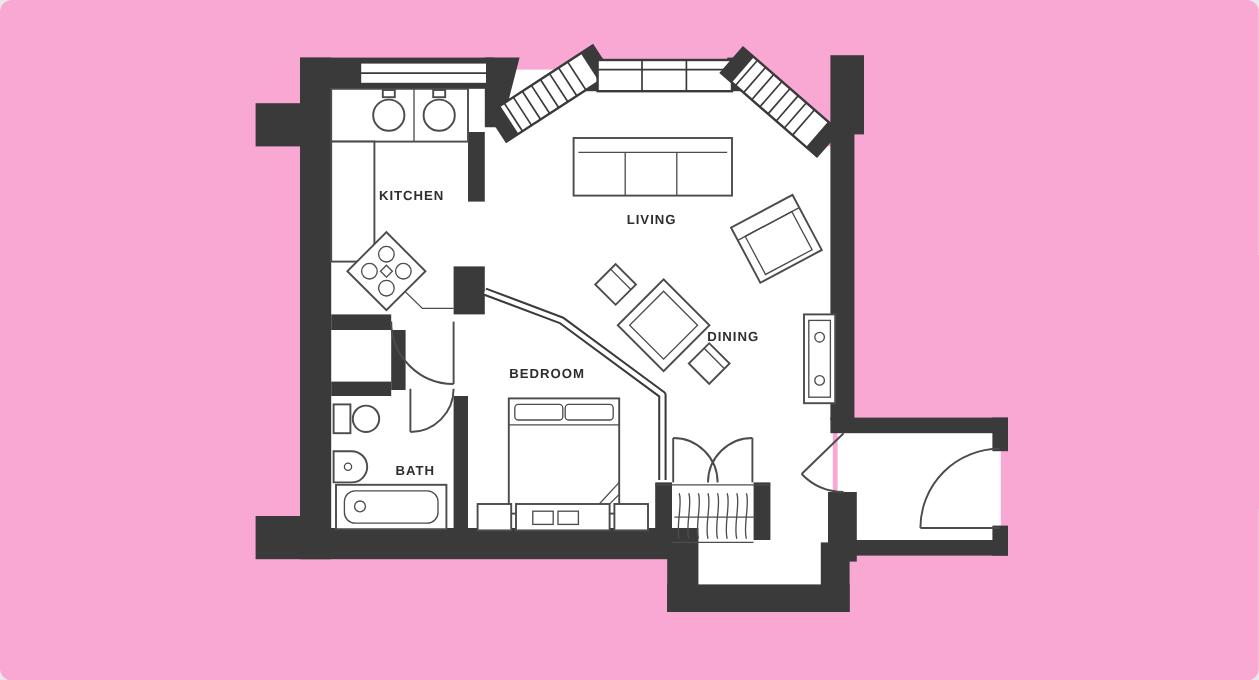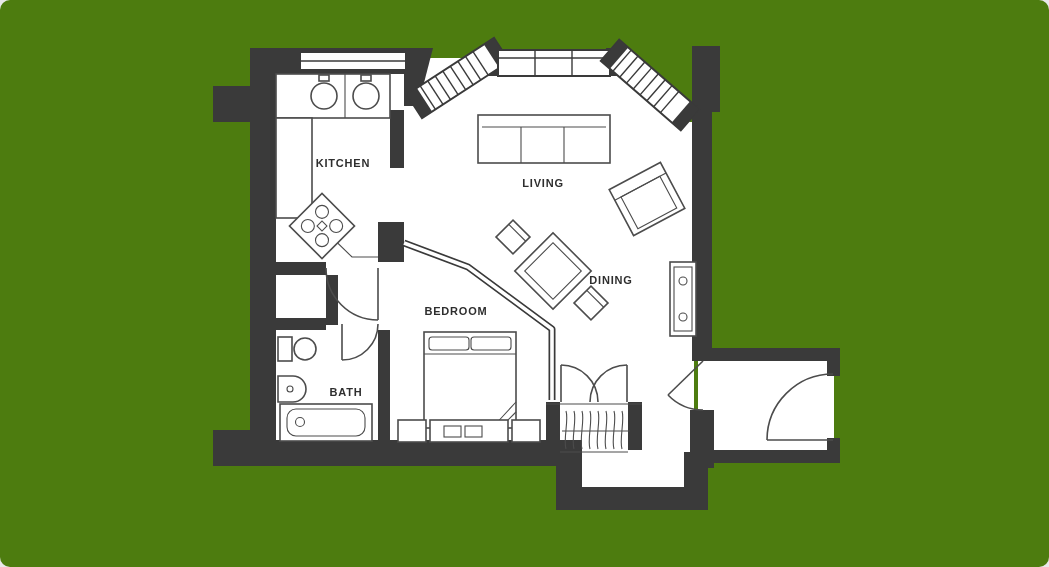--- a/index.html
+++ b/index.html
@@ -1,17 +1,17 @@
 <!DOCTYPE html>
 <html><head>
 <meta charset="utf-8">
 <style>
   html,body{margin:0;padding:0;background:#e9e9ea;}
   .page{
-    position:relative;width:1049px;height:567px;background:#4d7c0f;
+    position:relative;width:1049px;height:567px;background:#f9a8d4;
     border-radius:10px;overflow:hidden;
     font-family:"Liberation Sans", sans-serif;
   }
   svg{position:absolute;top:0;left:0;}
   .wall{fill:#3a3a3a;stroke:none;}
   .floor{fill:#ffffff;stroke:none;}
   .fix{fill:#ffffff;stroke:#4c4c4c;stroke-width:1.6;}
   .fixthin{fill:none;stroke:#4c4c4c;stroke-width:1.1;}
   .door{fill:none;stroke:#4c4c4c;stroke-width:1.6;}
   .winframe{fill:#ffffff;stroke:#3a3a3a;stroke-width:2;}

